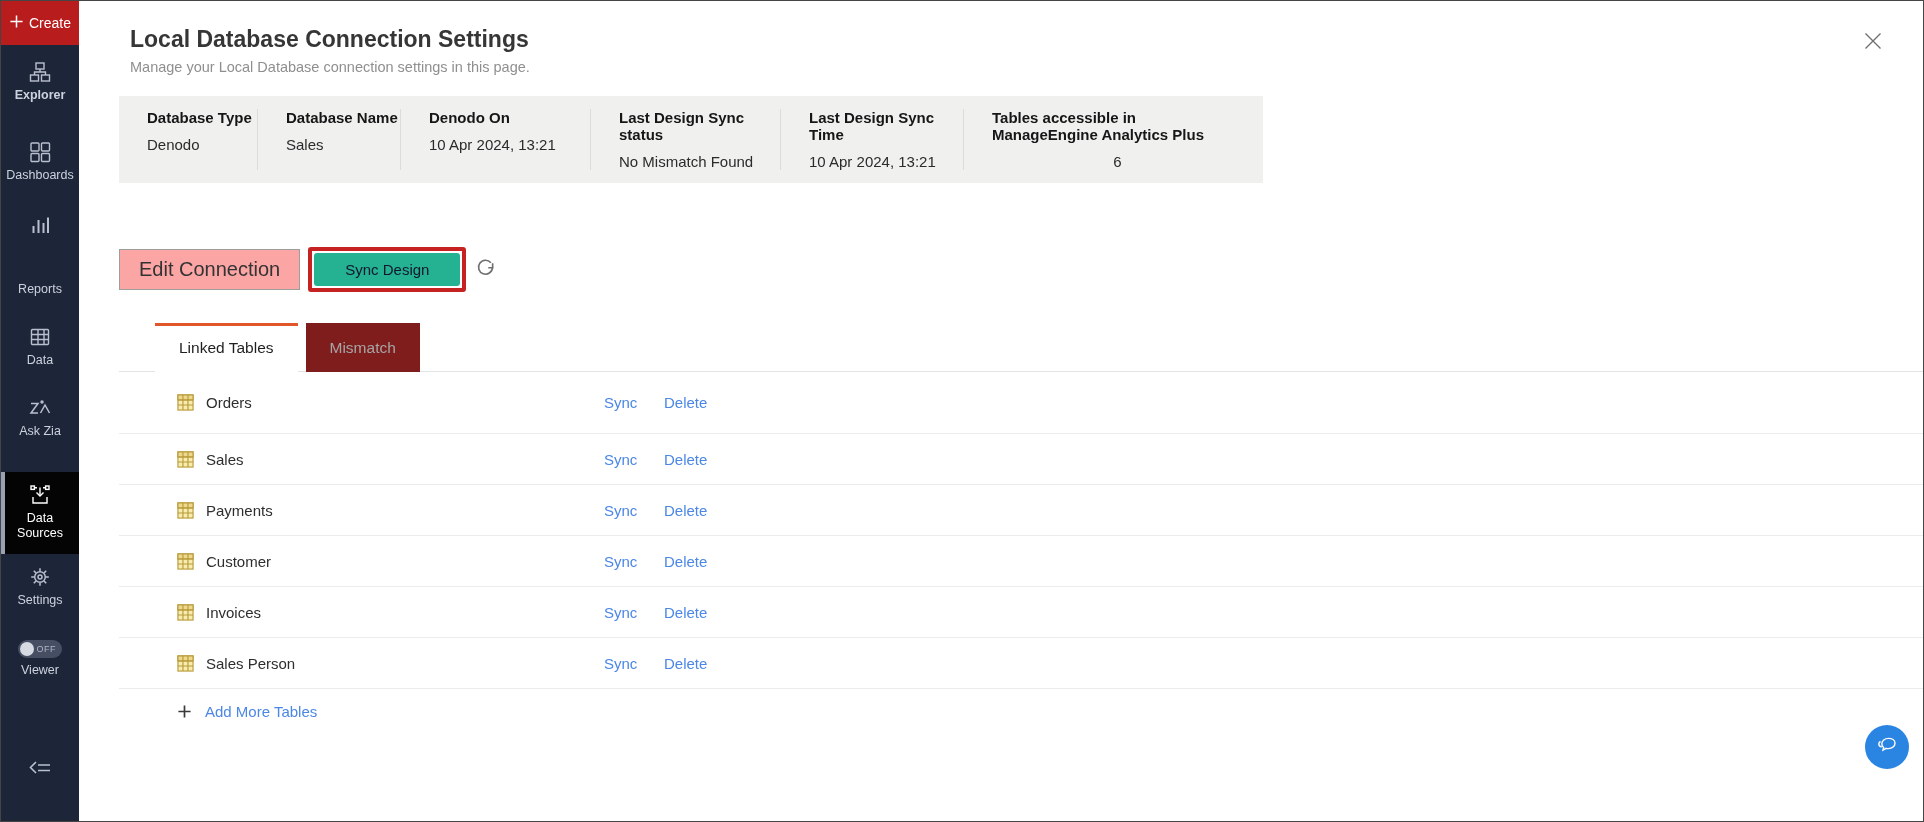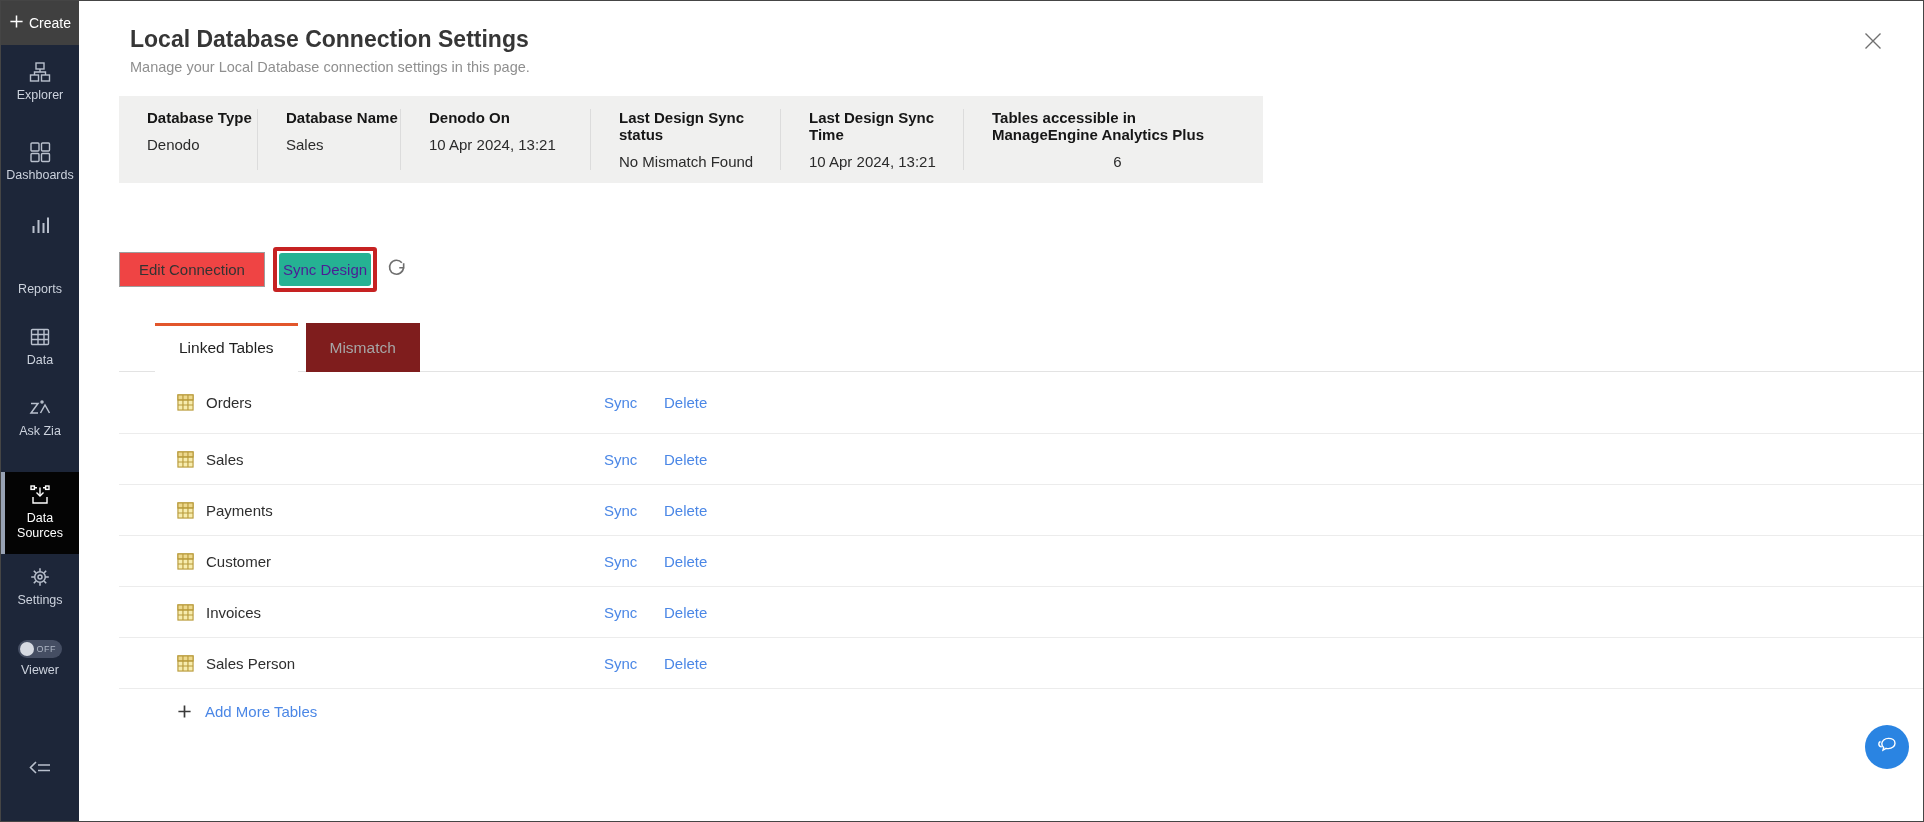--- a/index.html
+++ b/index.html
@@ -2,24 +2,24 @@
 <html><head>
 <meta charset="utf-8">
 <style>
   * { margin:0; padding:0; box-sizing:border-box; }
   html,body { width:1924px; height:822px; overflow:hidden; background:#fff;
               font-family:"Liberation Sans","DejaVu Sans",sans-serif; }
   .window { width:1924px; height:822px; border:1px solid #454545; display:flex; background:#fff; }
 
   
   .sidebar { width:78px; flex-shrink:0; background:#1d2639; display:flex; flex-direction:column; align-items:center; }
-  .create-btn { width:78px; height:44px; background:#404040; color:#fff; display:flex; align-items:center; justify-content:center; gap:5px; font-size:14px; cursor:pointer; }
+  .create-btn { width:78px; height:44px; background:#b91c1c; color:#fff; display:flex; align-items:center; justify-content:center; gap:5px; font-size:14px; cursor:pointer; }
   .nav-item { width:78px; display:flex; flex-direction:column; align-items:center; gap:5px; color:#ccd2dd; font-size:12.5px; cursor:pointer; text-align:center; line-height:1.2; }
   .nav-item svg { display:block; }
-  .ni-explorer   { margin-top:16px; }
+  .ni-explorer   { margin-top:16px;font-weight:bold; }
   .ni-dashboards { margin-top:38px; }
   .ni-reports    { margin-top:31px;gap:46px; }
   .ni-data       { margin-top:29px; }
   .ni-askzia     { margin-top:29px; }
   .ni-datasources{ margin-top:33px; background:#040404; color:#fff; padding:12px 4px 13px; position:relative; }
   .active-bar { position:absolute; left:0; top:0; bottom:0; width:4px; background:#98a2b4; }
   .ni-settings   { margin-top:12px; }
   .viewer-item   { margin-top:32px; display:flex; flex-direction:column; align-items:center; gap:5px; color:#ccd2dd; font-size:12.5px; }
   .toggle { width:44px; height:18px; border-radius:9px; background:#454e63; position:relative; cursor:pointer; }
   .toggle .knob { position:absolute; left:2px; top:2px; width:14px; height:14px; border-radius:50%; background:#d6dae2; }
@@ -36,23 +36,23 @@
 
   .info-strip { margin:21px 0 0 40px; width:1144px; background:#f0f0ef; display:flex; padding:13px 0; }
   .info-col { padding:0 0 0 28px; border-left:1px solid #dcdcdc; }
   .info-col:first-child { border-left:none; }
   .info-col .lbl { font-size:15px; font-weight:600; color:#161616; margin-bottom:10px; }
   .info-col .val { font-size:15px; color:#2b2b2b; }
   .c1{width:138px;} .c2{width:143px;} .c3{width:190px;} .c4{width:190px;} .c5{width:183px;} .c6{width:300px; padding-right:20px;}
   .c6 .val { text-align:center; }
 
   .toolbar { margin:64px 0 0 40px; display:flex; align-items:center; }
-  .btn-edit { background:#ef4444; border:1px solid #9d9d9d; border-radius:0; padding:8px 19px; font-size:15px; color:#333; cursor:pointer; }
+  .btn-edit { background:#fca5a5; border:1px solid #9d9d9d; border-radius:0; padding:8px 19px; font-size:20px; color:#333; cursor:pointer; }
   .red-box { margin-left:8px; border:4px solid #c62222; border-radius:3px; padding:2px; }
-  .btn-sync { background:#25b293; border:none; border-radius:3px; padding:8px 4px; font-size:15px; color:#4c1d95; cursor:pointer;text-align:right; }
+  .btn-sync { background:#25b293; border:none; border-radius:3px; padding:8px 31px; font-size:15px; color:#0f172a; cursor:pointer;text-align:right; }
   .refresh { margin-left:9px; cursor:pointer; display:flex; }
 
   .tab-bar { margin:31px 0 0 40px; padding-left:36px; display:flex; align-items:flex-end; border-bottom:1px solid #e3e3e3; }
   .tab { padding:13px 24px 14px; font-size:15.5px; cursor:pointer; border-top:3px solid transparent; border-bottom:1px solid transparent; margin-bottom:-1px; }
   .tab.active { background:#fff; border-top-color:#e2562b; border-bottom-color:#fff; font-weight:400; color:#1f1f1f; }
   .tab.inactive { background:#7f1d1d; color:#a6a6a6; margin-left:8px; }
 
   .table-list { margin-left:40px; }
   .t-row { display:flex; align-items:center; height:51px; border-bottom:1px solid #ececec; padding-left:58px; }
   .t-row.first { height:62px; }

